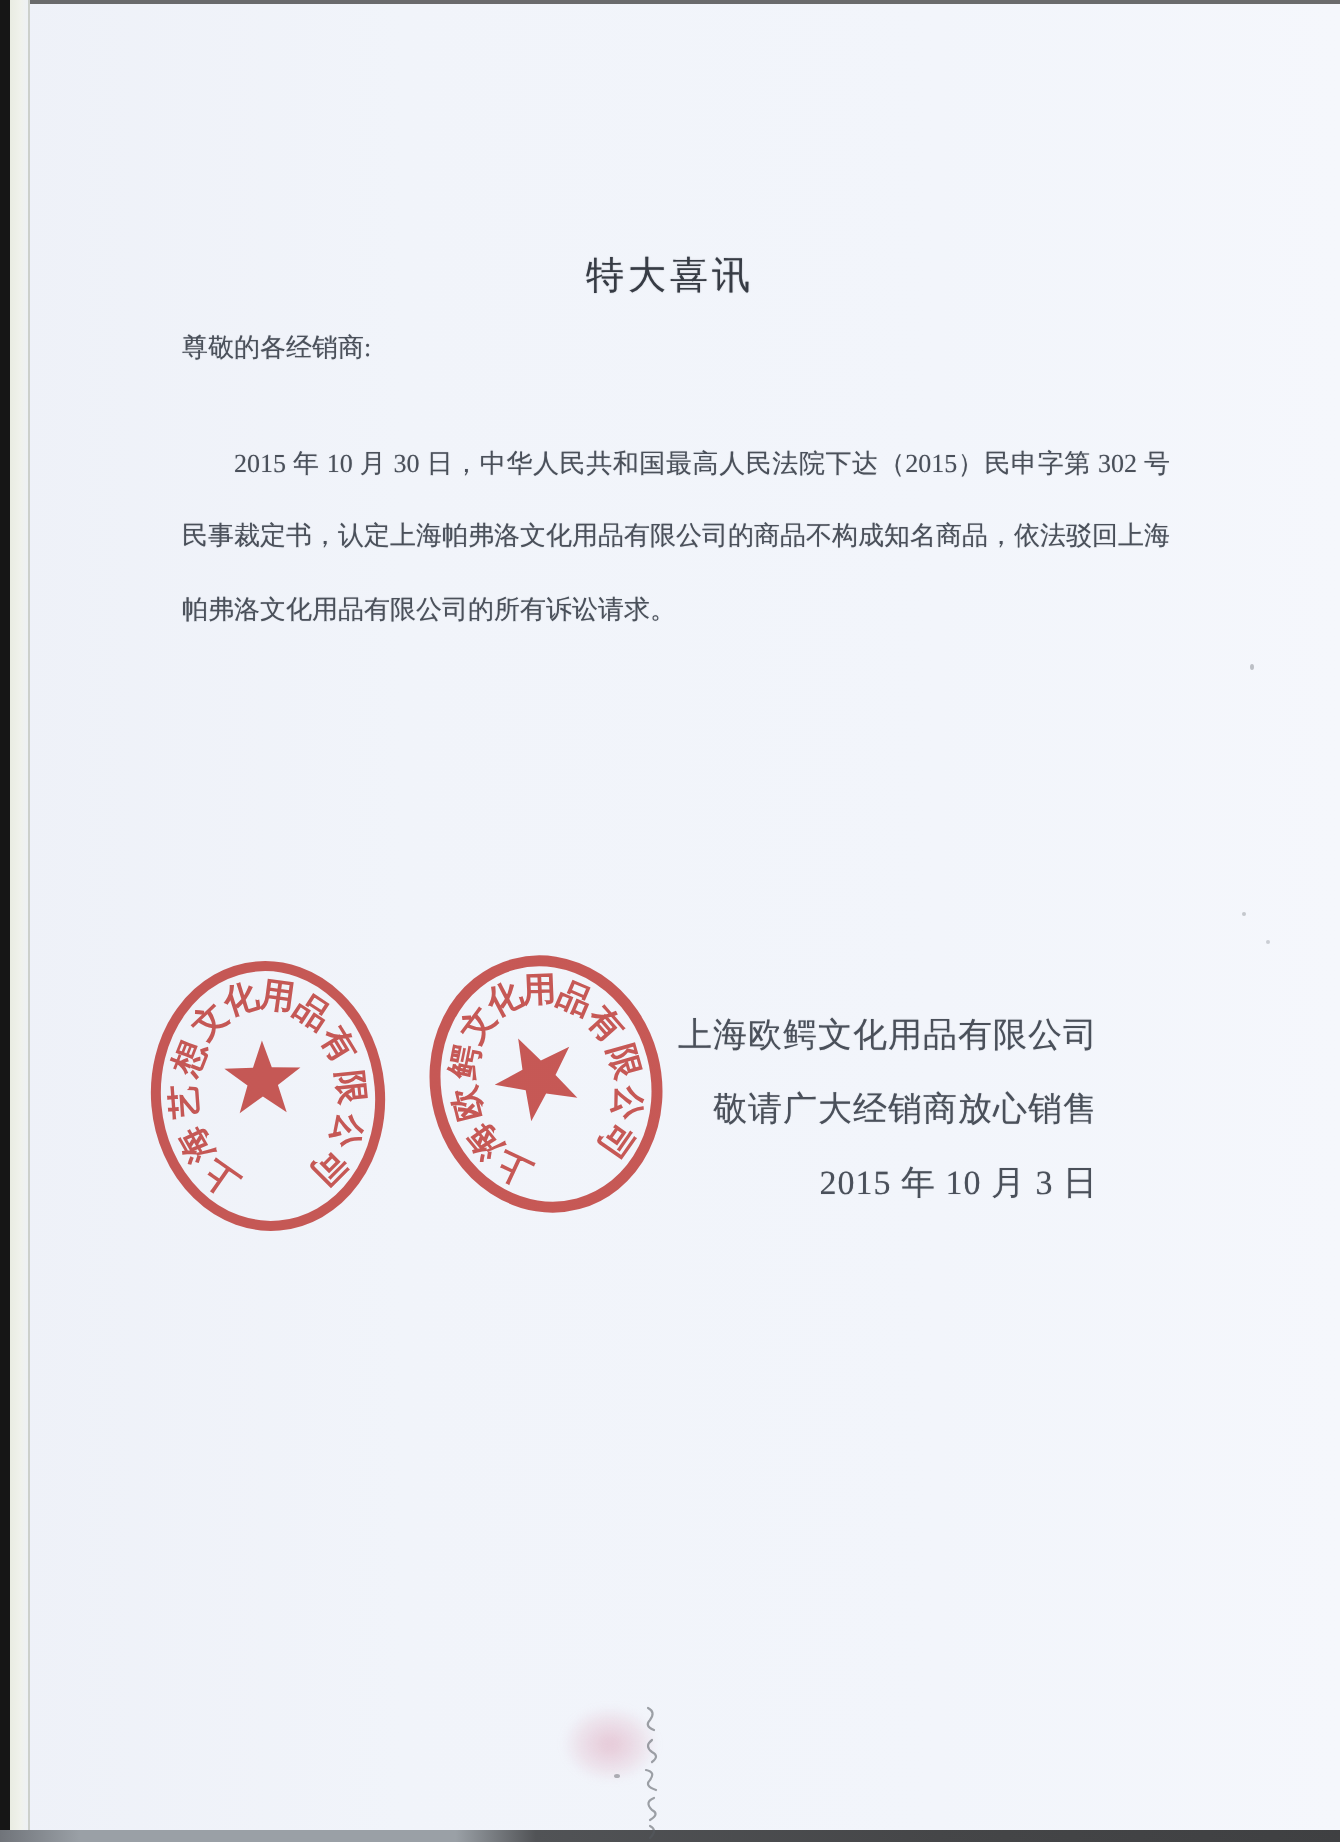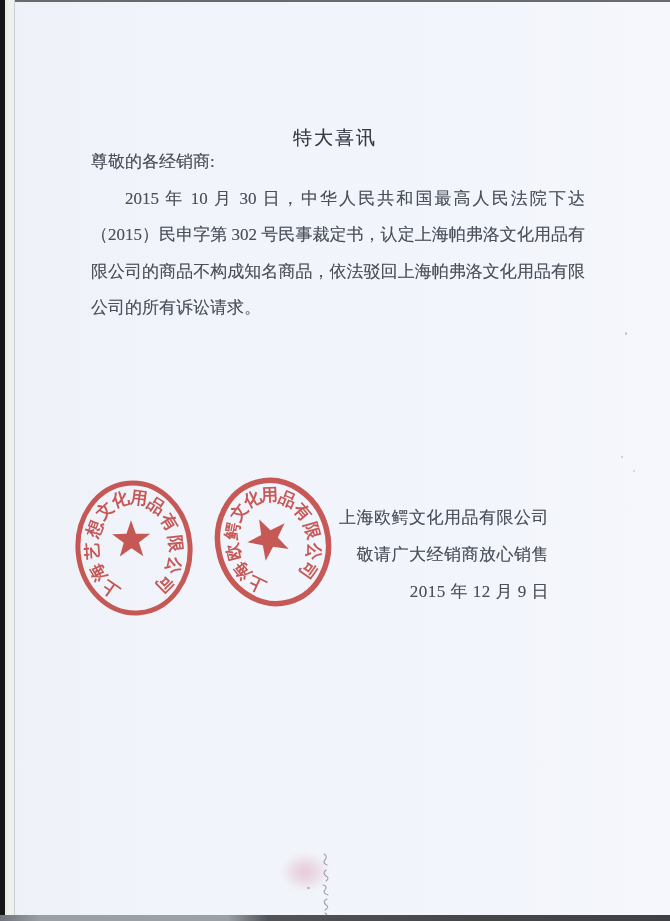--- a/index.html
+++ b/index.html
@@ -25,28 +25,28 @@
 
   
   .title {
     position: absolute; left: 15px; top: 112px; width: 640px;
     text-align: center;
     font-size: 19px; font-weight: 400; letter-spacing: 2px;
     color: #363b44;
     text-shadow: 0 0 0.6px rgba(54,59,68,0.55);
   }
   .body-text {
-    position: absolute; left: 91px; top: 144px; width: 494px;
-    font-size: 17px; line-height: 36.5px;
+    position: absolute; left: 91px; top: 156px; width: 494px;
+    font-size: 13px; line-height: 36.5px;
     color: #4a505a;
     text-align: justify;
     text-shadow: 0 0 0.5px rgba(74,80,90,0.45);
   }
   .body-text p { margin: 0; }
-  .body-text p.para { text-indent: 2em; }
+  .body-text p.para { text-indent: 2em; margin-top: 21px; }
   .signature {
     position: absolute; right: 121px; top: 500px;
     text-align: right;
     font-size: 17px; line-height: 36.8px; letter-spacing: 0.5px;
     color: #4a505a;
     text-shadow: 0 0 0.5px rgba(74,80,90,0.45);
   }
   
   .seal {
     position: absolute;
@@ -85,21 +85,21 @@
   <h1 class="title">特大喜讯</h1>
 
   <div class="body-text">
     <p class="salutation">尊敬的各经销商:</p>
     <p class="para">2015 年 10 月 30 日，中华人民共和国最高人民法院下达（2015）民申字第 302 号民事裁定书，认定上海帕弗洛文化用品有限公司的商品不构成知名商品，依法驳回上海帕弗洛文化用品有限公司的所有诉讼请求。</p>
   </div>
 
   <div class="signature">
     <div>上海欧鳄文化用品有限公司</div>
     <div>敬请广大经销商放心销售</div>
-    <div class="date">2015 年 12 月 9 日</div>
+    <div class="date">2015 年 10 月 3 日</div>
   </div>
 
   <div id="seal-layer">
       <svg class="seal" width="180" height="190" viewBox="-90 -95 180 190" style="left: 44px; top: 453px;">
         <g transform="rotate(-5)">
           <ellipse cx="0" cy="0" rx="56" ry="65" fill="none" stroke="#c64540" stroke-width="5"></ellipse>
           <path d="M0.00,-20.00L4.70,-6.47L19.02,-6.18L7.61,2.47L11.76,16.18L0.00,8.00L-11.76,16.18L-7.61,2.47L-19.02,-6.18L-4.70,-6.47Z" fill="#c64540" transform="translate(-2,-8) rotate(4)"></path>
           <text transform="translate(-27.0,39.1) rotate(220.0)" text-anchor="middle" dy="0.35em" font-size="17" fill="#c64540">上</text>
           <text transform="translate(-38.2,21.2) rotate(245.5)" text-anchor="middle" dy="0.35em" font-size="17" fill="#c64540">海</text>
           <text transform="translate(-42.0,-0.8) rotate(270.9)" text-anchor="middle" dy="0.35em" font-size="17" fill="#c64540">艺</text>

